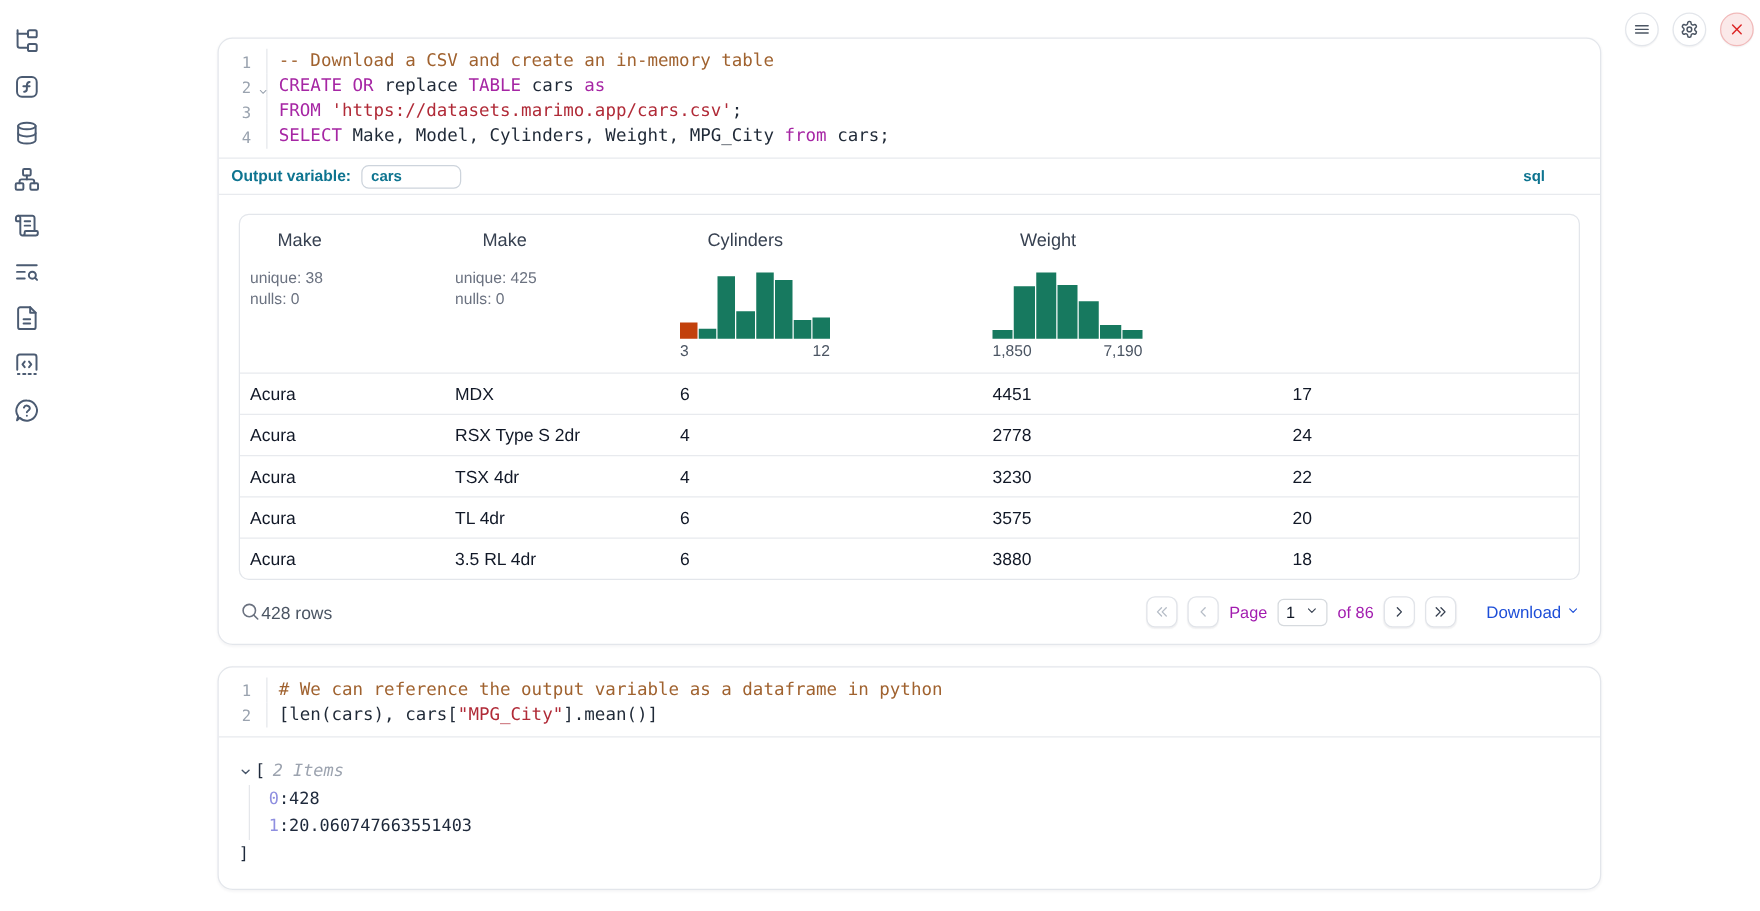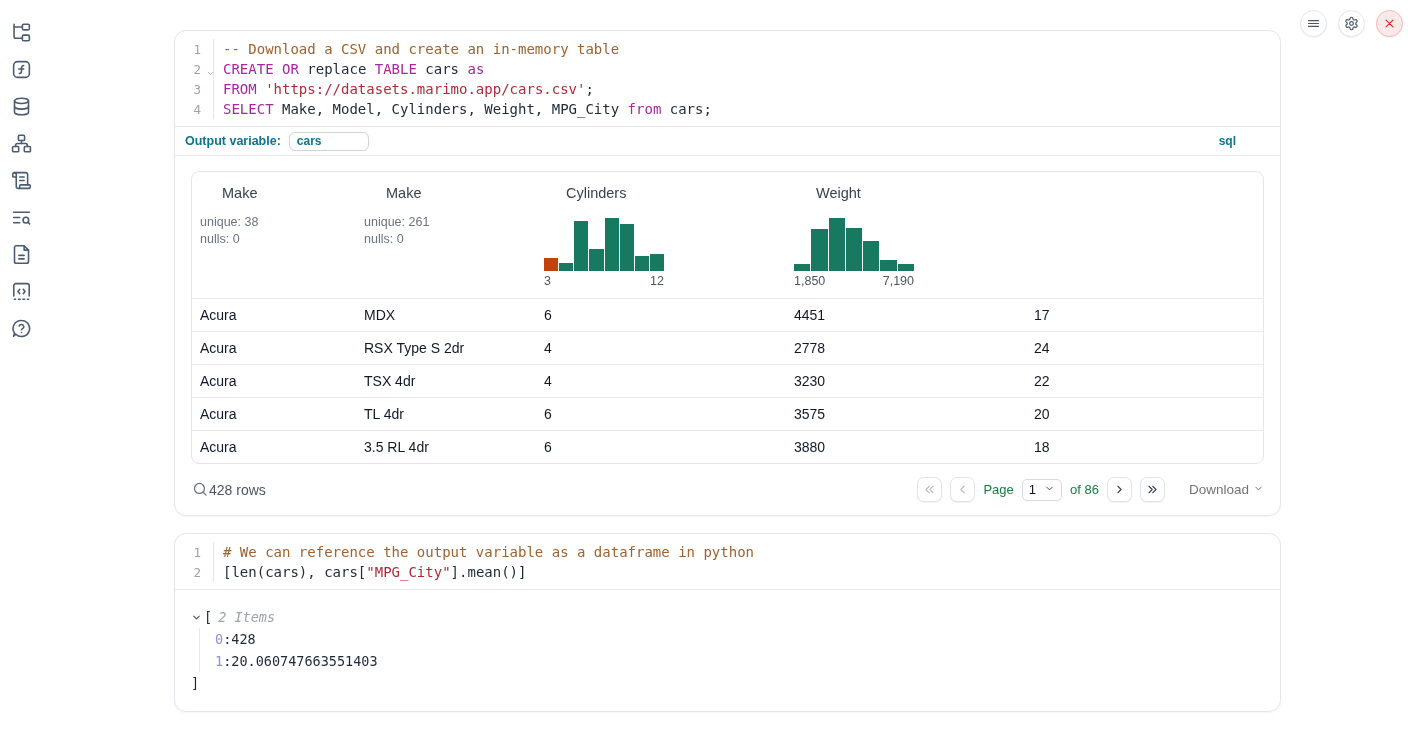--- a/index.html
+++ b/index.html
@@ -66,25 +66,25 @@
   .tfoot { display:flex; align-items:center; padding:13px 16px 0 16px; }
   .search-btn { background:none; border:none; color:#6b7280; cursor:pointer; width:18px; height:18px; padding:0; }
   .search-btn svg { width:17px; height:17px; }
   .rowcount { font-size:14px; color:#4b5563; }
   .pager { margin-left:auto; display:flex; align-items:center; gap:8px; }
   .pg-btn { width:25px; height:25px; border-radius:7px; border:1px solid #e1e4e9; background:#fff;
     display:flex; align-items:center; justify-content:center; cursor:pointer;
     box-shadow:0 1px 1px rgba(16,24,40,.06); color:#374151; }
   .pg-btn svg { width:13px; height:13px; }
   .pg-btn.disabled { color:#b6bdc7; }
-  .pg-text { font-size:13px; color:#15803d; }
+  .pg-text { font-size:13px; color:#a21caf; }
   .page-select { display:flex; align-items:center; gap:8px; border:1px solid #d6dade; border-radius:5px;
     height:22px; padding:0 6px; font-size:13px; color:#111827; cursor:pointer; background:#fff; }
   .page-select svg { width:11px; height:11px; color:#374151; }
-  .download { margin-left:16px; display:flex; align-items:center; gap:4px; color:#737373;
+  .download { margin-left:16px; display:flex; align-items:center; gap:4px; color:#1d4ed8;
     font-size:13.5px; cursor:pointer; background:none; border:none; }
   .download svg { width:11px; height:11px; }
 
   
   .py-output { padding:16px 16px 0 16px; font:13.5px "DejaVu Sans Mono", monospace; color:#1e293b; }
   .tree-line { height:22px; display:flex; align-items:center; }
   .tree-caret { width:11px; height:11px; color:#475569; margin-right:2px; cursor:pointer; }
   .tree-caret svg { width:11px; height:11px; display:block; }
   .tree-meta { color:#9ca3af; font-style:italic; margin-left:6px; }
   .tree-children { margin-left:8px; border-left:1px solid #e5e7eb; padding-left:15px; }
@@ -226,21 +226,21 @@
           <div class="th">
             <div class="th-title">Make</div>
             <div class="th-stats">
               <div>unique: 38</div>
               <div>nulls: 0</div>
             </div>
           </div>
           <div class="th">
             <div class="th-title">Make</div>
             <div class="th-stats">
-              <div>unique: 261</div>
+              <div>unique: 425</div>
               <div>nulls: 0</div>
             </div>
           </div>
           <div class="th">
             <div class="th-title">Cylinders</div>
             <div class="hist">
               <div class="bars">
                 <div class="bar" style="height: 25%; background: rgb(194, 65, 12);"></div>
                 <div class="bar" style="height: 16%; background: rgb(23, 121, 95);"></div>
                 <div class="bar" style="height: 94%; background: rgb(23, 121, 95);"></div>

